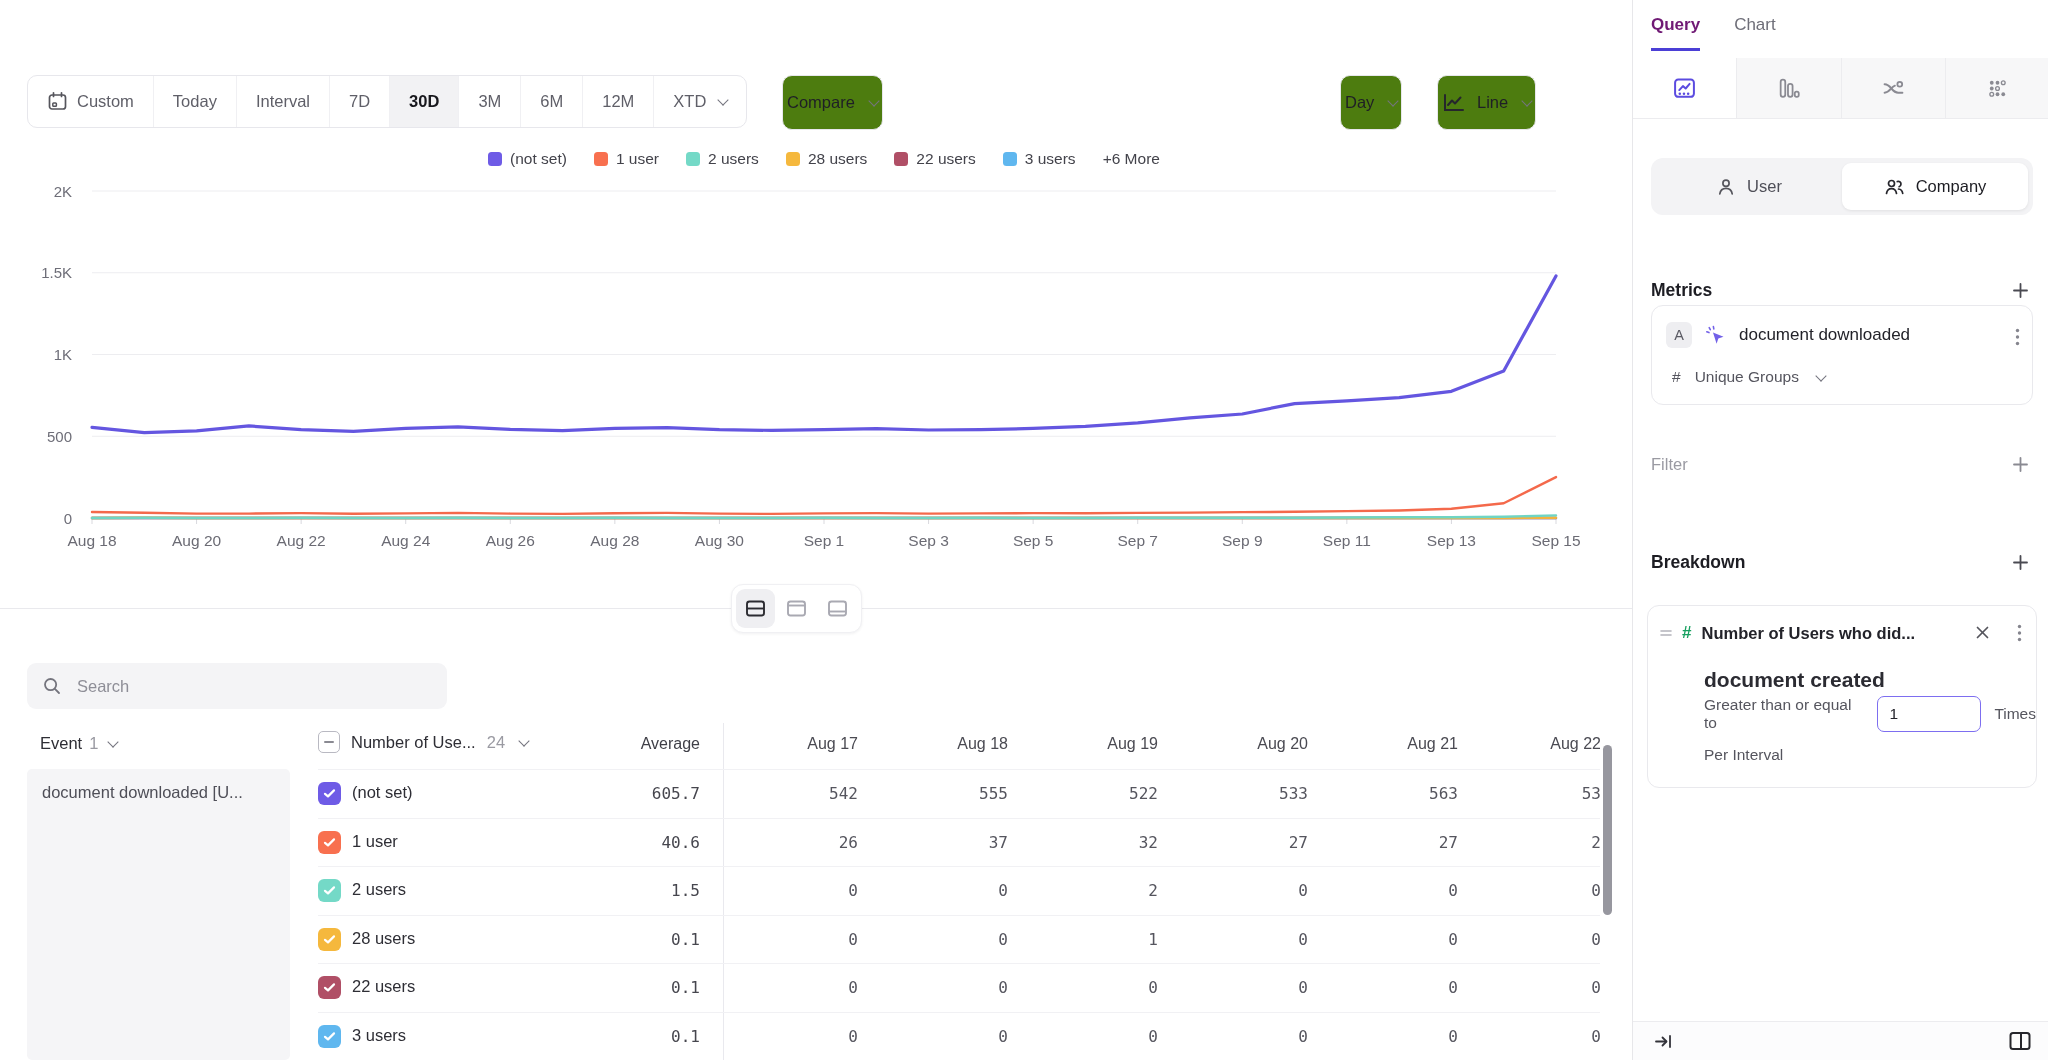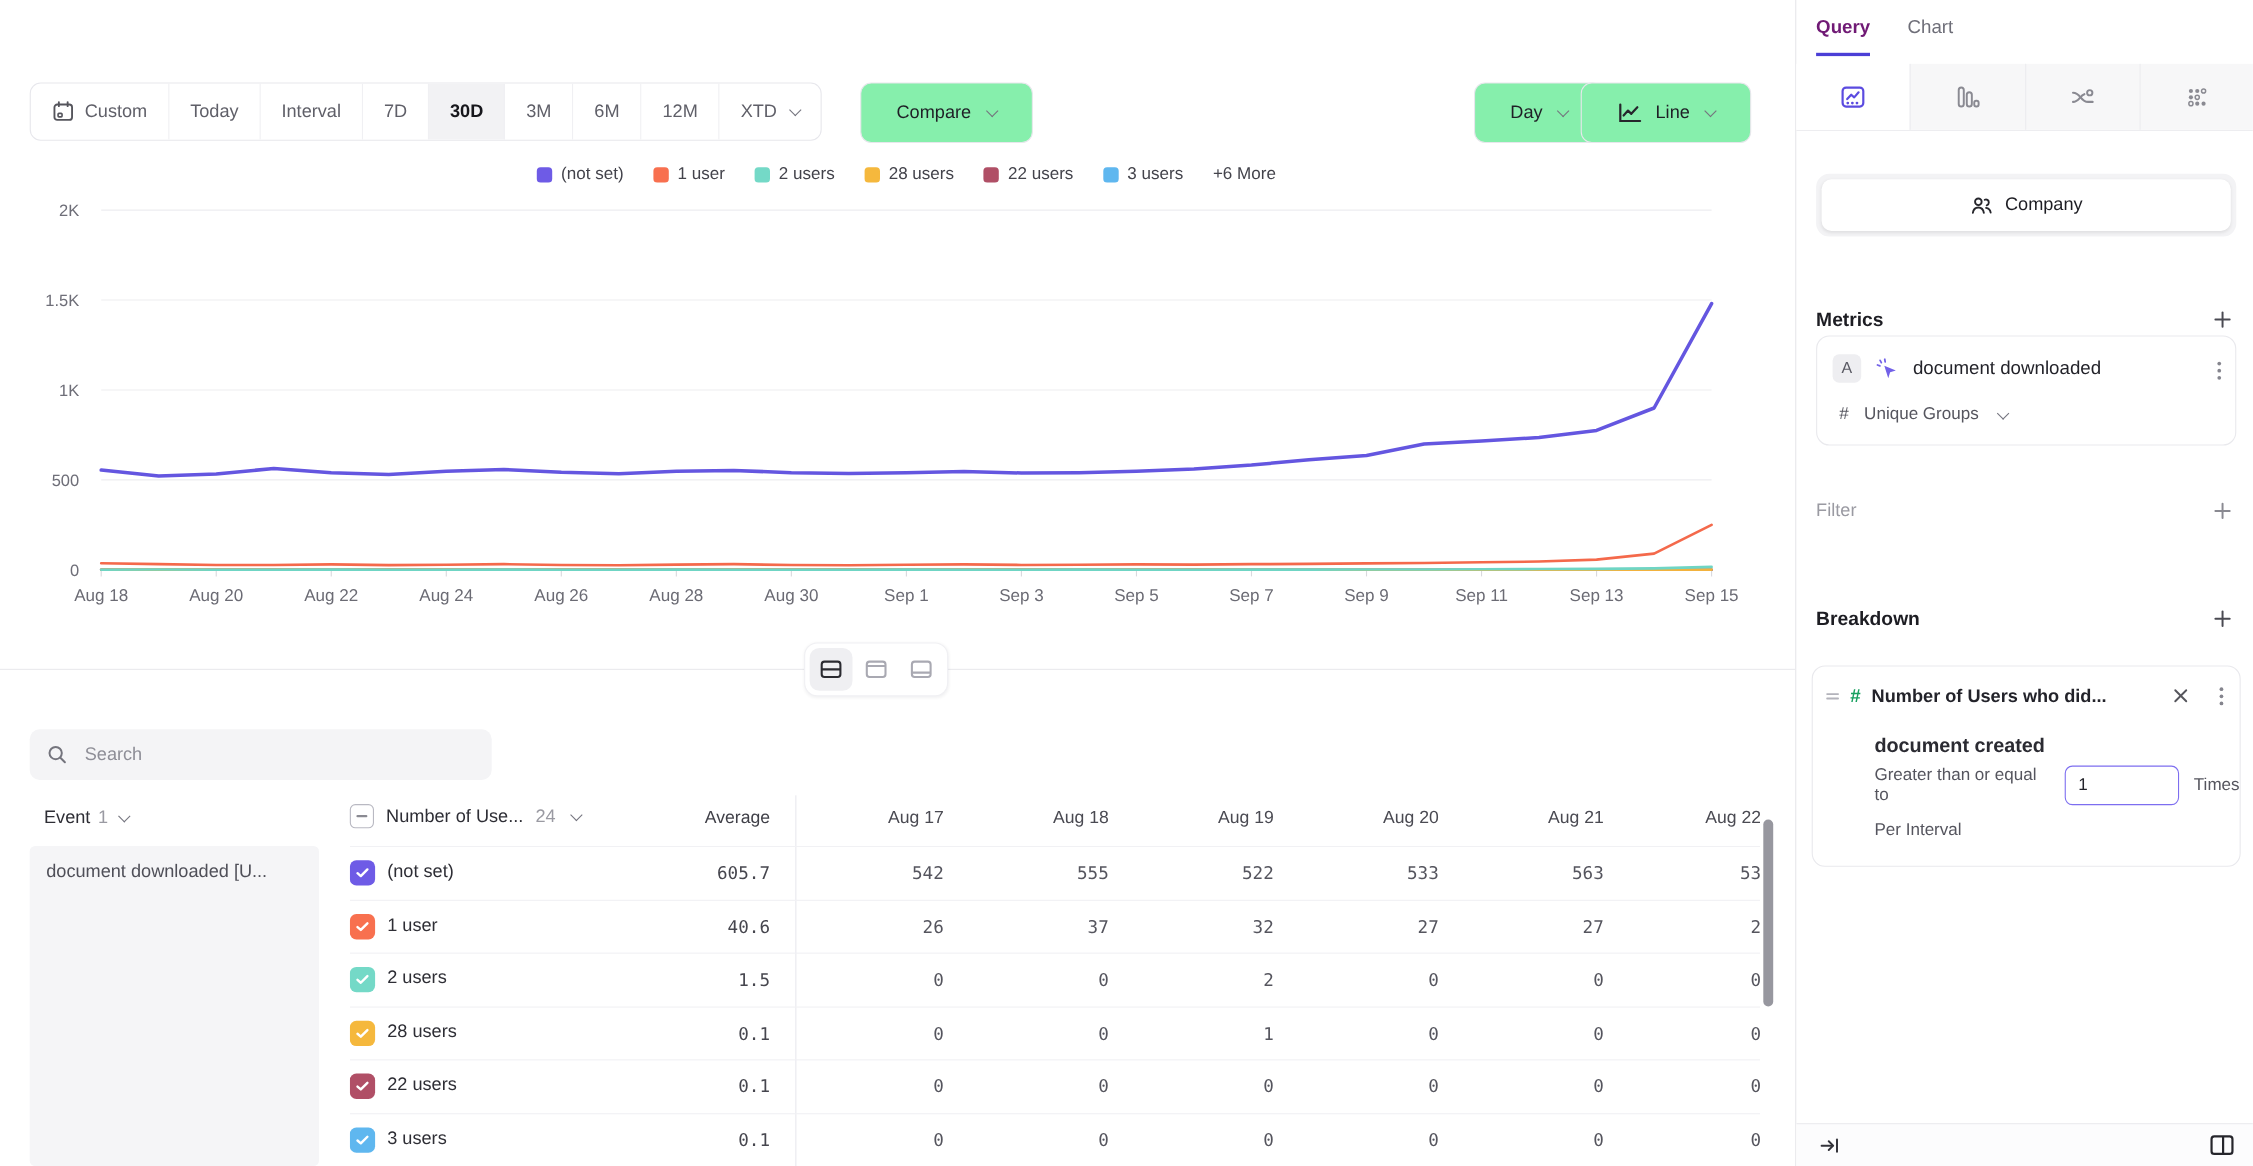--- a/index.html
+++ b/index.html
@@ -14,21 +14,21 @@
   svg{display:block;}
 
   
   #main{position:absolute;left:0;top:0;width:1632px;height:1060px;background:#fff;}
 
   
   #range-group{position:absolute;left:27px;top:75px;height:53px;display:flex;align-items:stretch;border:1px solid #e7e7ec;border-radius:10px;background:#fff;overflow:hidden;box-sizing:border-box;}
   .range-btn{display:flex;align-items:center;gap:9px;padding:0 19px;font-size:16.5px;color:#5f5f68;border-right:1px solid #f0f0f3;cursor:pointer;white-space:nowrap;}
   .range-btn:last-child{border-right:none;}
   .range-btn.active{background:#f2f2f4;color:#17171c;font-weight:700;}
-  .pill-btn{position:absolute;top:75px;height:55px;display:flex;align-items:center;gap:11px;padding:0 32px;border:1px solid #e7e7ec;border-radius:10px;background:#86efac;font-size:16.5px;color:#1f1f26;font-weight:500;box-sizing:border-box;cursor:pointer;white-space:nowrap;}
+  .pill-btn{position:absolute;top:75px;height:55px;display:flex;align-items:center;gap:11px;padding:0 4px;border:1px solid #e7e7ec;border-radius:10px;background:#4d7c0f;font-size:16.5px;color:#1f1f26;font-weight:500;box-sizing:border-box;cursor:pointer;white-space:nowrap;}
 
   
   #legend{position:absolute;left:92px;top:150px;width:1464px;display:flex;justify-content:center;align-items:center;gap:27px;font-size:15.5px;color:#43434b;}
   .leg-item{display:flex;align-items:center;gap:8px;}
   .leg-swatch{width:14px;height:14px;border-radius:3.5px;}
 
   
   #chart-svg{position:absolute;left:0;top:0;pointer-events:none;}
   #chart-svg text{font-family:"Liberation Sans",sans-serif;}
 
@@ -93,21 +93,21 @@
   .mc-title{font-size:17px;color:#23232a;}
   .mc-kebab{position:absolute;right:12px;top:22px;cursor:pointer;}
   .mc-row2{position:absolute;left:20px;top:62px;display:flex;align-items:center;gap:14px;font-size:15.5px;color:#55555e;cursor:pointer;}
 
   #bd-card{position:absolute;left:14px;top:605px;width:390px;height:183px;border:1px solid #e9e9ed;border-radius:12px;background:#fff;box-sizing:border-box;}
   .bd-head{position:absolute;left:12px;top:17px;display:flex;align-items:center;gap:10px;}
   .bd-hash{color:#18a060;font-weight:700;font-size:17px;}
   .bd-title{font-size:16.5px;font-weight:600;color:#23232a;}
   .bd-close{position:absolute;right:46px;top:19px;cursor:pointer;}
   .bd-kebab{position:absolute;right:14px;top:18px;cursor:pointer;}
-  .bd-event{position:absolute;left:56px;top:62px;font-size:18px;font-weight:700;color:#2b2b32;}
+  .bd-event{position:absolute;left:56px;top:62px;font-size:21px;font-weight:700;color:#2b2b32;}
   .bd-cond{position:absolute;left:56px;top:90px;display:flex;align-items:center;gap:13px;font-size:15.5px;color:#55555e;}
   .bd-cond input{width:104px;height:36px;border:1.5px solid #7d6ef0;border-radius:7px;font-size:15.5px;font-family:"Liberation Sans",sans-serif;color:#23232a;padding:0 11px;box-sizing:border-box;outline:none;}
   .bd-per{position:absolute;left:56px;top:140px;font-size:15.5px;color:#55555e;}
 
   #rp-bottom{position:absolute;left:0;top:1021px;width:416px;height:39px;border-top:1px solid #ececef;background:#fcfcfd;}
   #collapse-btn{position:absolute;left:20px;top:9px;cursor:pointer;}
   #panel-btn{position:absolute;right:16px;top:7px;cursor:pointer;}
 </style>
 </head>
 <body>
@@ -462,20 +462,29 @@
           <circle cx="6" cy="11" r="1.8" fill="#8a8a92"></circle>
           <circle cx="11.5" cy="11" r="1.8" stroke="#8a8a92" stroke-width="1.3" fill="none"></circle>
           <circle cx="6" cy="16.5" r="1.8" stroke="#8a8a92" stroke-width="1.3" fill="none"></circle>
           <circle cx="11.5" cy="16.5" r="1.8" fill="#8a8a92"></circle>
           <circle cx="17" cy="16.5" r="1.8" fill="#8a8a92"></circle>
         </svg>
     </div>
   </div>
 
   <div id="seg">
+    <div class="seg-opt">
+      <span>
+        <svg width="20" height="20" viewBox="0 0 20 20">
+            <circle cx="10" cy="6.3" r="3.1" stroke="#55555c" stroke-width="1.7" fill="none"></circle>
+            <path d="M3.8 16.8 C4.4 13 7 11.4 10 11.4 C13 11.4 15.6 13 16.2 16.8" stroke="#55555c" stroke-width="1.7" fill="none" stroke-linecap="round"></path>
+          </svg>
+      </span>
+      <span>User</span>
+    </div>
     <div class="seg-opt active">
       <span>
         <svg width="21" height="20" viewBox="0 0 21 20">
             <circle cx="7.5" cy="6.5" r="3" stroke="#26262c" stroke-width="1.7" fill="none"></circle>
             <path d="M2.5 16.5 C3 13.2 5.2 11.6 7.5 11.6 C9.8 11.6 12 13.2 12.5 16.5" stroke="#26262c" stroke-width="1.7" fill="none" stroke-linecap="round"></path>
             <path d="M13.3 4.6 C15 3.8 17 4.9 17 7 C17 8.3 16.2 9.3 15.1 9.7" stroke="#26262c" stroke-width="1.7" fill="none" stroke-linecap="round"></path>
             <path d="M14.5 12 C16.8 12.3 18.3 13.8 18.7 16.3" stroke="#26262c" stroke-width="1.7" fill="none" stroke-linecap="round"></path>
           </svg>
       </span>
       <span>Company</span>

